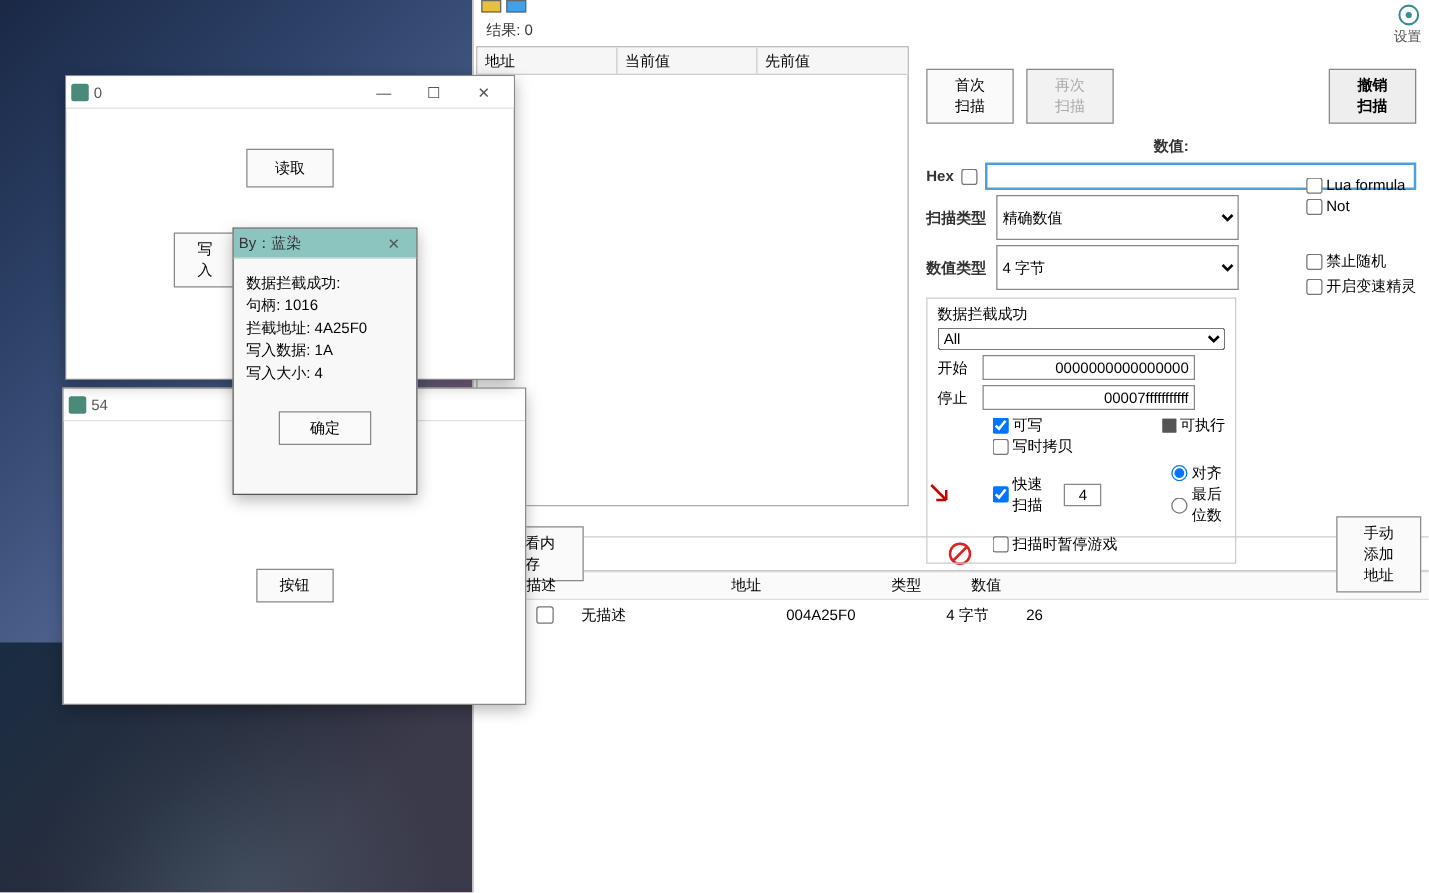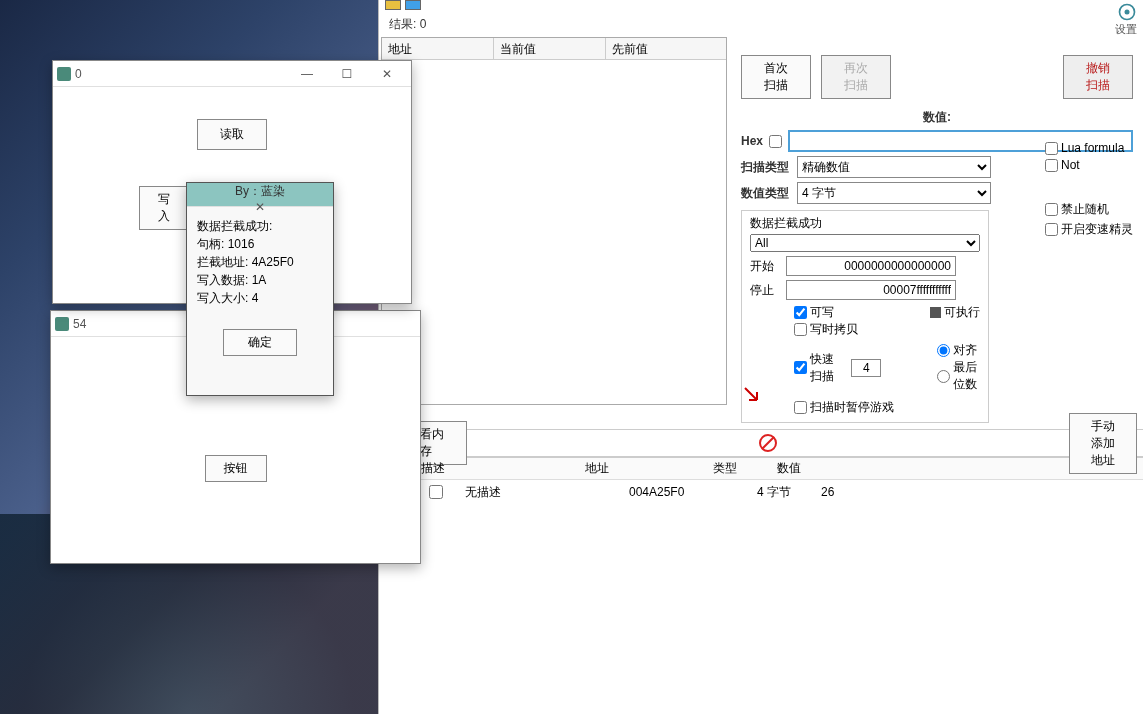--- a/index.html
+++ b/index.html
@@ -11,21 +11,21 @@
   z-index: 0;
 }
 .desktop-bg::before {
   content: ""; position: absolute; left: 0; bottom: 0; width: 100%; height: 200px;
   background: radial-gradient(circle at 50% 100%, #1a3a4a 0%, #0f2030 60%);
   opacity: 0.8;
 }
 
 .win { position: absolute; background: #fff; border: 1px solid #888; box-shadow: 0 4px 12px rgba(0,0,0,0.3); }
 .winbar { height: 26px; display: flex; align-items: center; padding: 0 4px; background: #fff; border-bottom: 1px solid #e0e0e0; }
-.winbar.teal { background: #8cc5c0; flex-direction: column; }
+.winbar.teal { background: #8cc5c0; }
 .winicon { width: 14px; height: 14px; margin-right: 4px; background: #4a8a7a; border-radius: 2px; display: inline-block; }
 .wintitle { flex: 1; color: #555; }
 .winbtns { display: flex; }
 .winbtn { width: 40px; height: 26px; display: flex; align-items: center; justify-content: center; color: #555; cursor: pointer; }
 
 #win0 { left: 52px; top: 60px; width: 360px; height: 244px; z-index: 2; }
 #win54 { left: 50px; top: 310px; width: 371px; height: 254px; z-index: 1; }
 .btn { padding: 4px 18px; border: 1px solid #888; background: #fafafa; cursor: pointer; font-size: 12px; }
 
 #dlg { left: 186px; top: 182px; width: 148px; height: 214px; z-index: 5; background: #f8f8f8; border: 1px solid #555; }
@@ -46,26 +46,26 @@
 .ce-left { width: 352px; }
 .ce-results { padding: 2px 10px; font-size: 12px; color: #333; }
 .ce-results-table { border: 1px solid #aaa; margin: 2px 0 0 2px; height: 368px; width: 346px; }
 .ce-rthead { display: flex; background: #f6f6f6; border-bottom: 1px solid #ccc; height: 22px; }
 .ce-rthead div { padding: 3px 6px; border-right: 1px solid #ccc; }
 
 .ce-right { flex: 1; padding: 4px 10px 0 10px; position: relative; }
 .ce-btns1 { display: flex; gap: 10px; margin-top: 16px; }
 .ce-btns1 .btn { width: 70px; text-align: center; }
 .ce-btns1 .spacer { flex: 1; }
-.ce-btns1 .undo { background: #eee; color: #b91c1c; }
+.ce-btns1 .undo { background: #eee; color: #000000; font-weight: bold; }
 
 .label { color: #333; font-weight: bold; }
 .row { display: flex; align-items: center; margin-top: 4px; gap: 6px; }
 .value-input { flex: 1; height: 22px; border: 2px solid #4da0d8; padding: 0 4px; }
-select.dd { height: 22px; border: 1px solid #888; width: 194px; background: #fff; }
+select.dd { height: 36px; border: 1px solid #888; width: 194px; background: #fff; }
 
 .scan-opts { border: 1px solid #ccc; margin-top: 6px; padding: 4px 8px 6px 8px; width: 248px; }
 .scan-opts .title { margin-bottom: 2px; }
 .scan-opts select { width: 100%; }
 .mem-input { border: 1px solid #888; height: 20px; padding: 0 4px; text-align: right; width: 170px; }
 .cb { display: flex; align-items: center; gap: 3px; margin-left: 44px; }
 input[type=checkbox] { width: 13px; height: 13px; }
 
 .ce-right-side { position: absolute; left: 270px; top: 106px; }
 .ce-right-side .cb { margin-bottom: 3px; }

